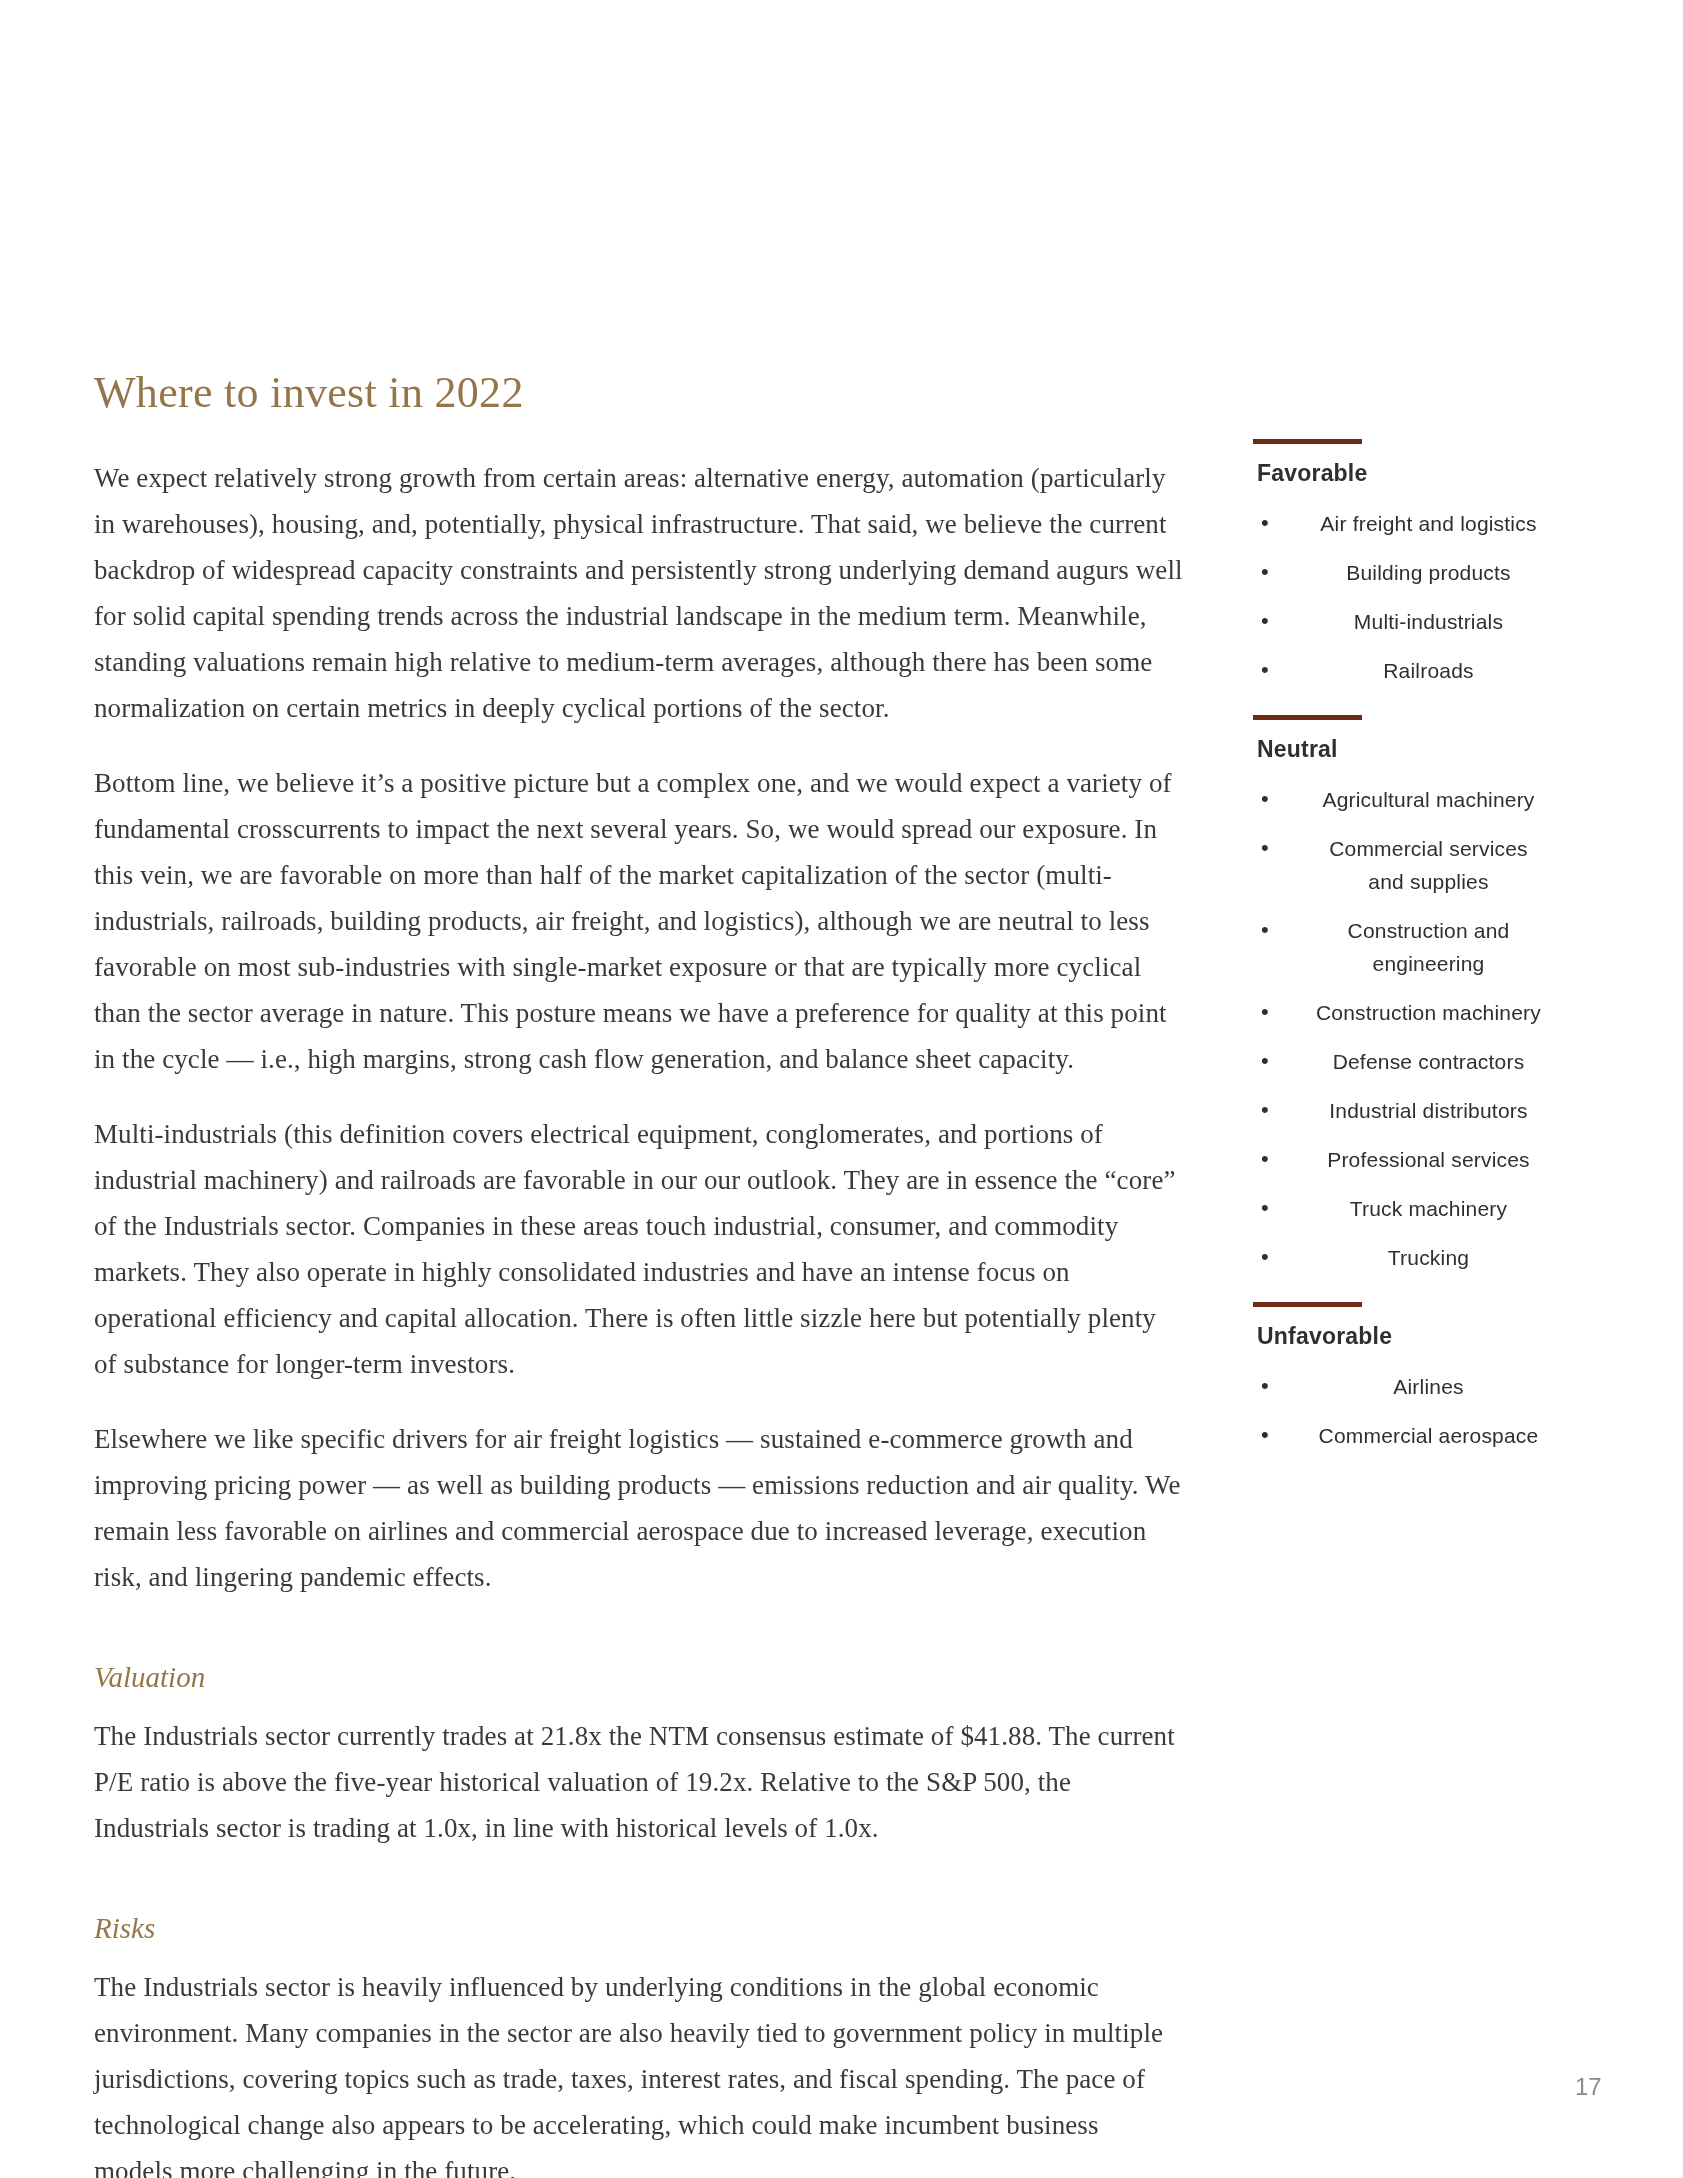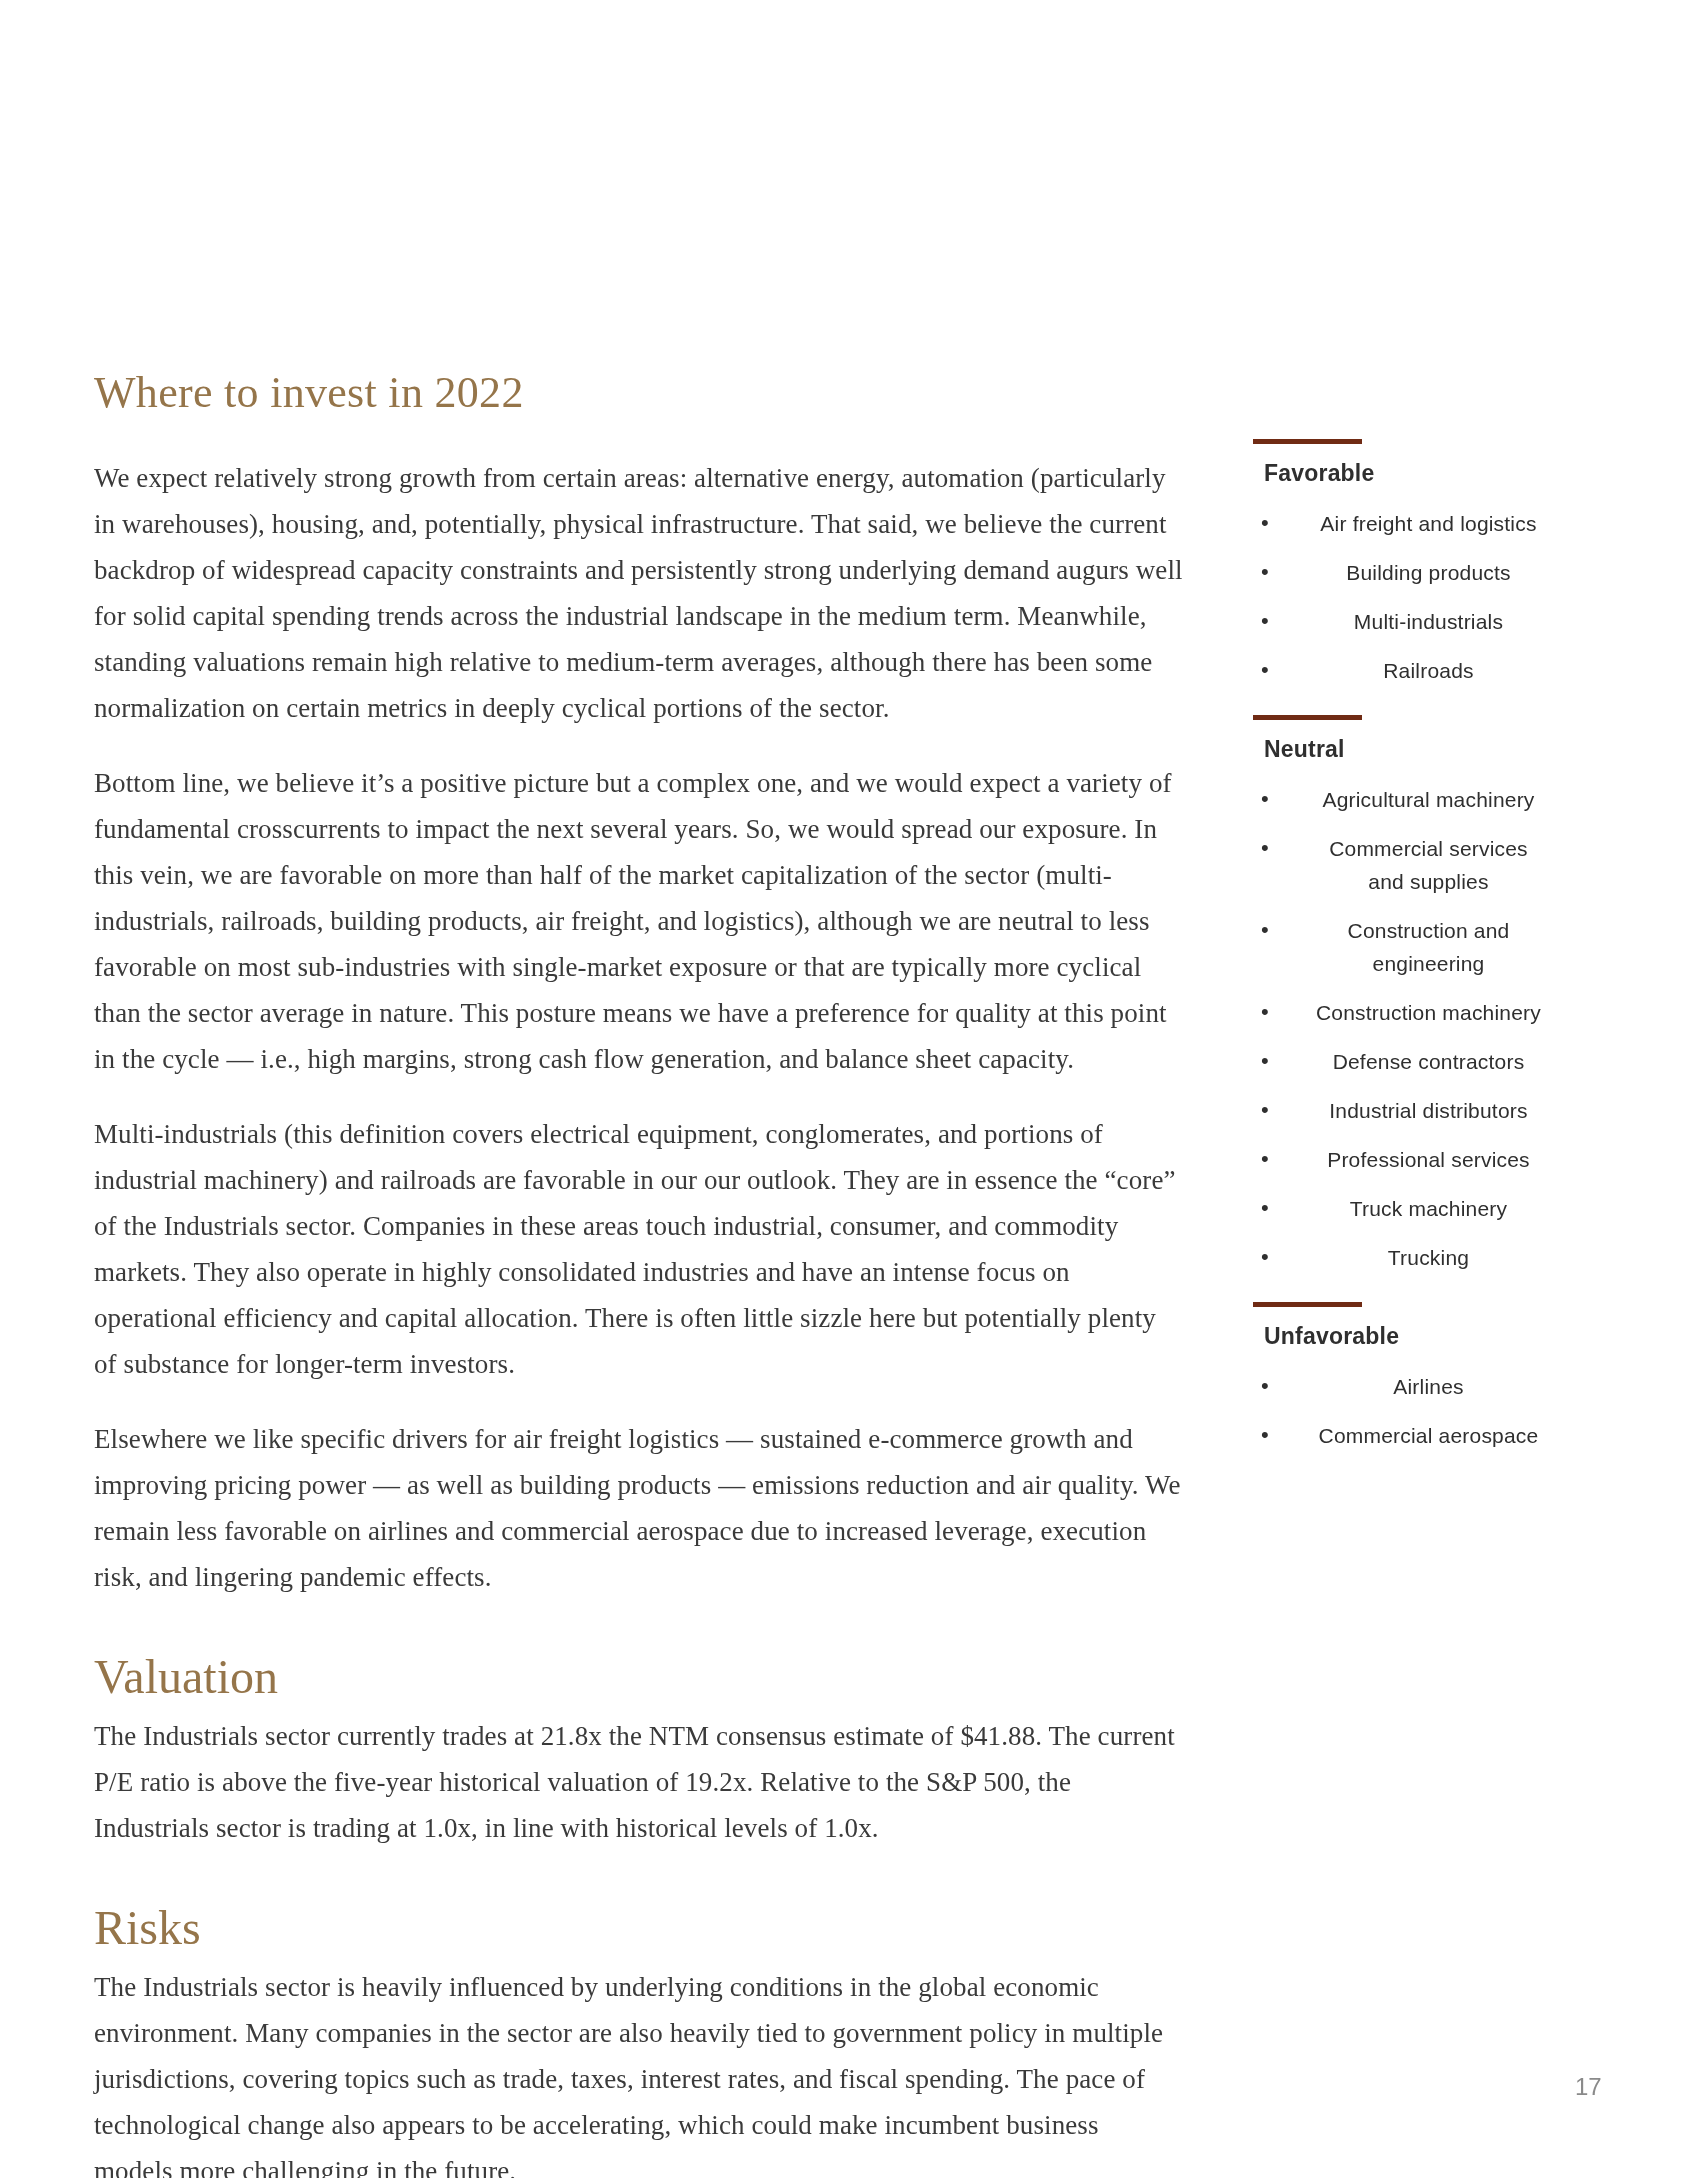--- a/index.html
+++ b/index.html
@@ -15,38 +15,38 @@
     font-family:"Liberation Serif", serif; font-weight:400;
     font-size:44px; line-height:50px; letter-spacing:0.3px;
     color:var(--heading,#95754a); margin:0 0 37px 0;
   }
   .body-par {
     font-size:27px; line-height:46px; letter-spacing:0.1px;
     color:var(--body-text,#3a3a3a); margin:0 0 29px 0;
   }
   .section-heading {
     font-family:"Liberation Serif", serif; font-weight:400;
-    font-size:48px; line-height:44px;
-    color:var(--heading,#95754a); margin:55px 0 14px 0;
+    font-size:29px; line-height:44px;
+    color:var(--heading,#95754a); margin:55px 0 14px 0;font-style:italic;
   }
 
   
   .sidebar {
     position:absolute; left:1253px; top:439px; width:317px;
     font-family:"Liberation Sans", sans-serif;
     color:var(--sidebar-text,#2f2f2f);
   }
   .rating-group { margin:0; }
   .group-rule {
     width:109px; height:5px; border:0;
     background:var(--rule,#702b14); margin:0 0 15px 0;
   }
   .group-title {
     font-size:23px; font-weight:700; line-height:28px;
-    letter-spacing:0.2px; margin:0 0 20px 11px;
+    letter-spacing:0.2px; margin:0 0 20px 4px;
   }
   .group-list { list-style:none; margin:0 0 28px 0; padding:0; }
   .sidebar-item {
     position:relative; padding-left:34px;
     font-size:21px; line-height:33px; letter-spacing:0.2px;
     margin:0 0 16px 0; white-space:pre-line;text-align:center;
   }
   .sidebar-item::before {
     content:"\2022"; position:absolute; left:8px; top:-1px;
     font-size:22px; color:var(--sidebar-text,#2f2f2f);

